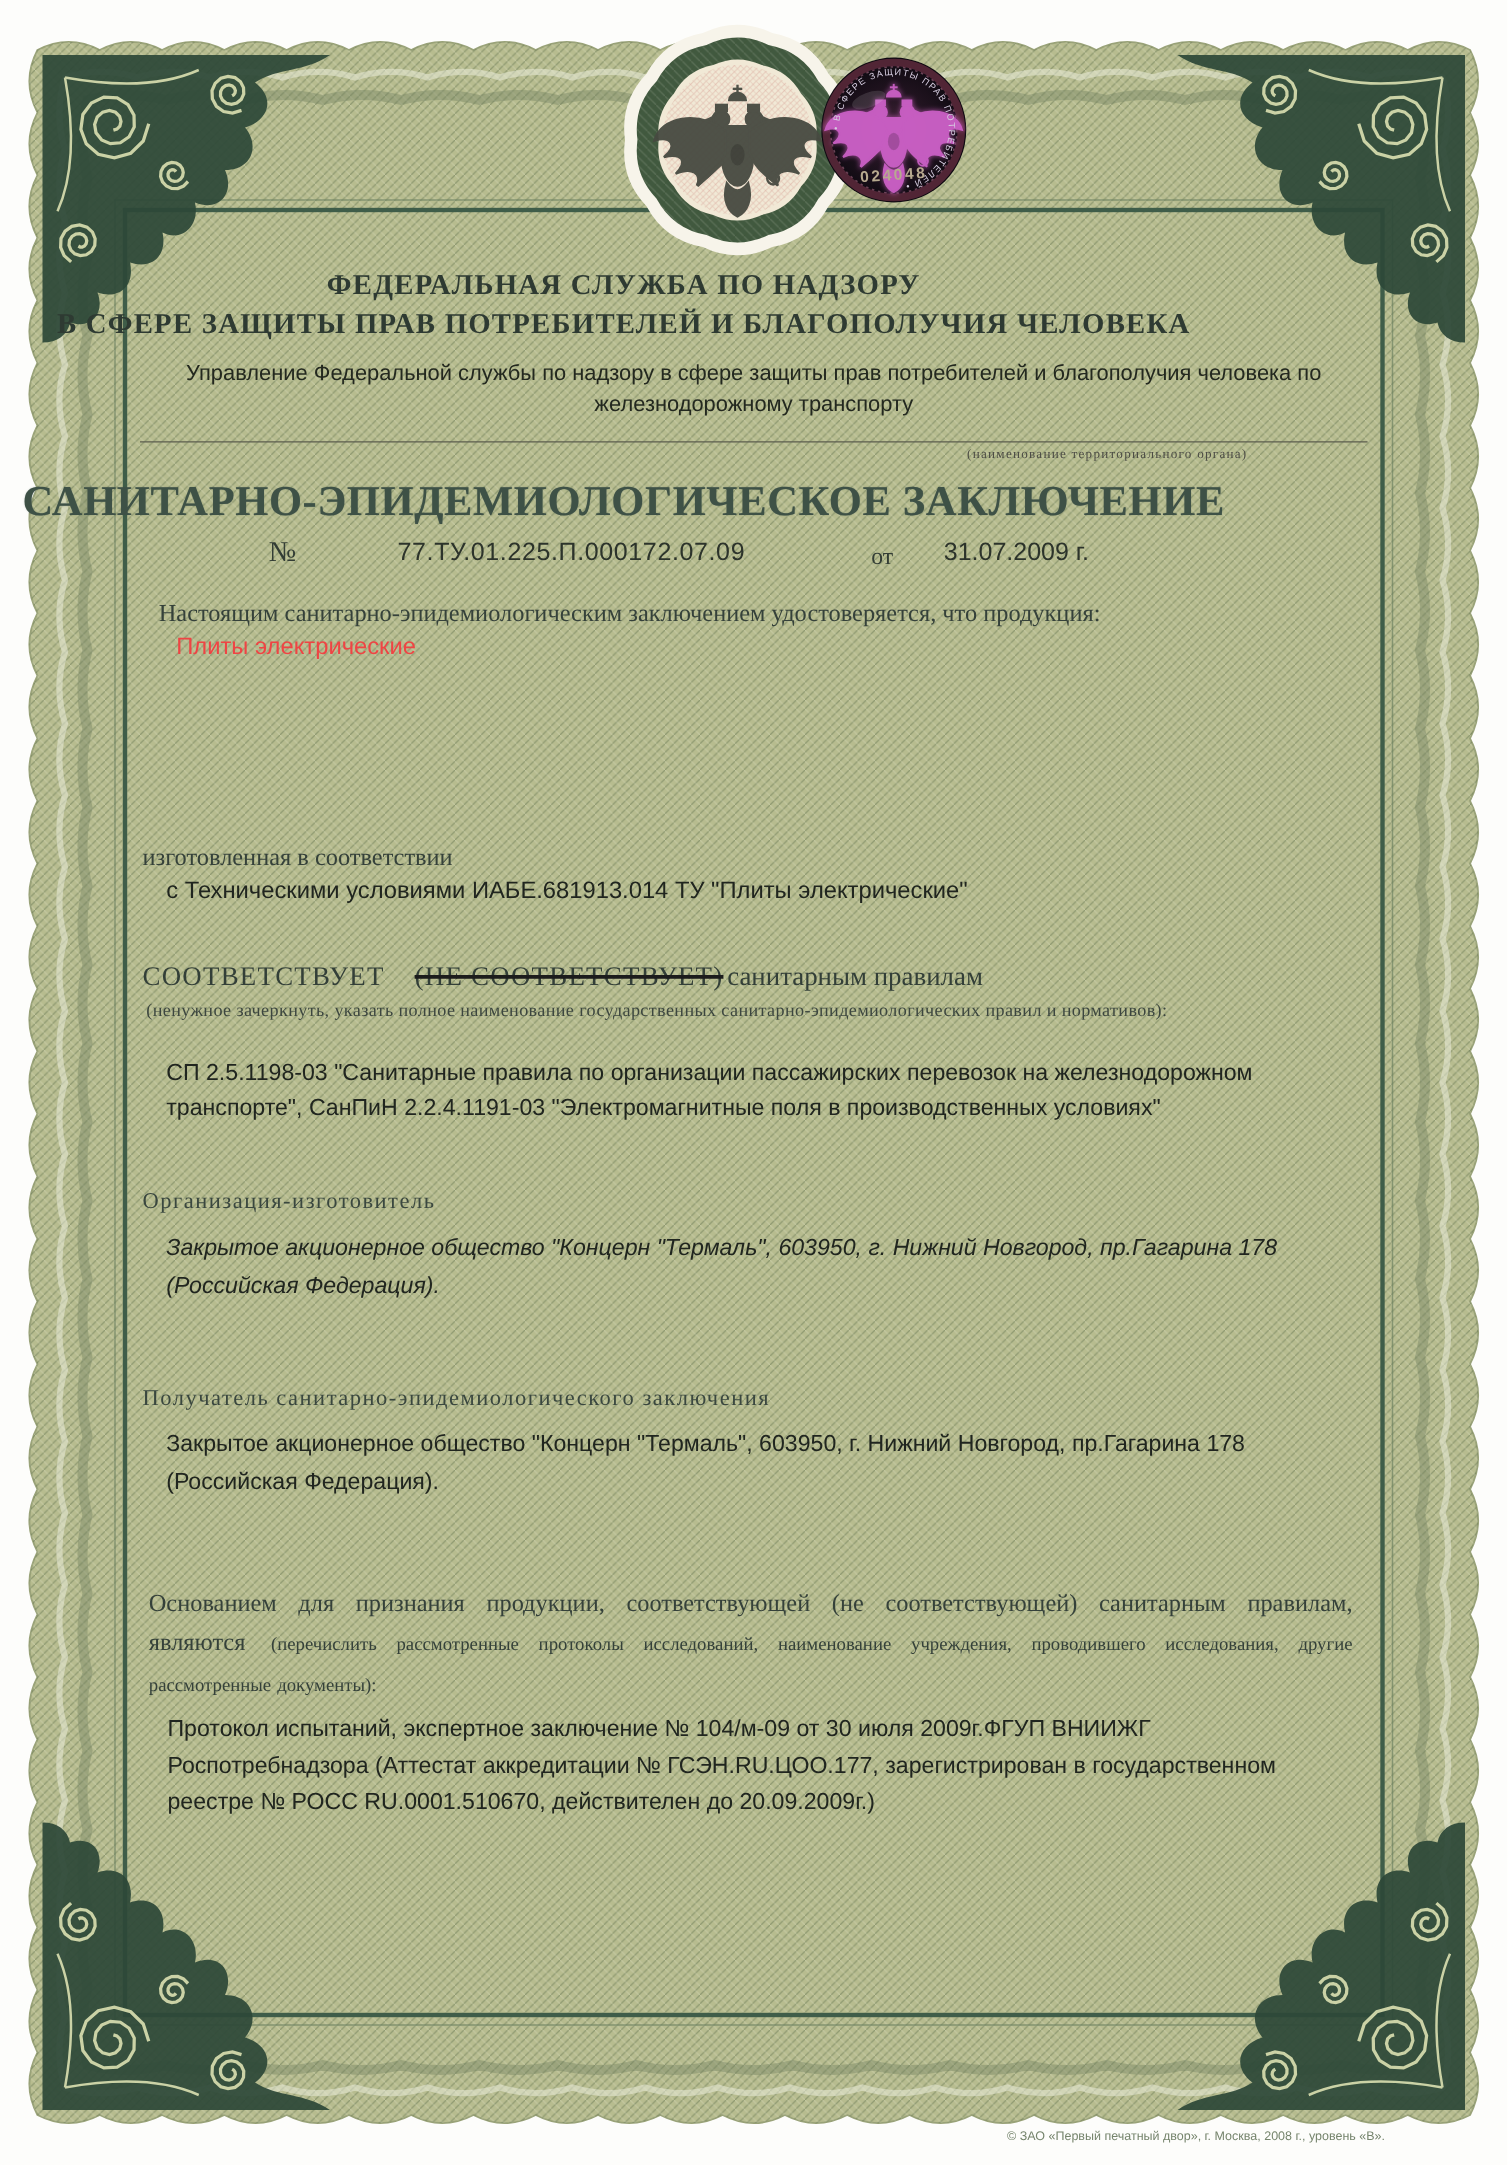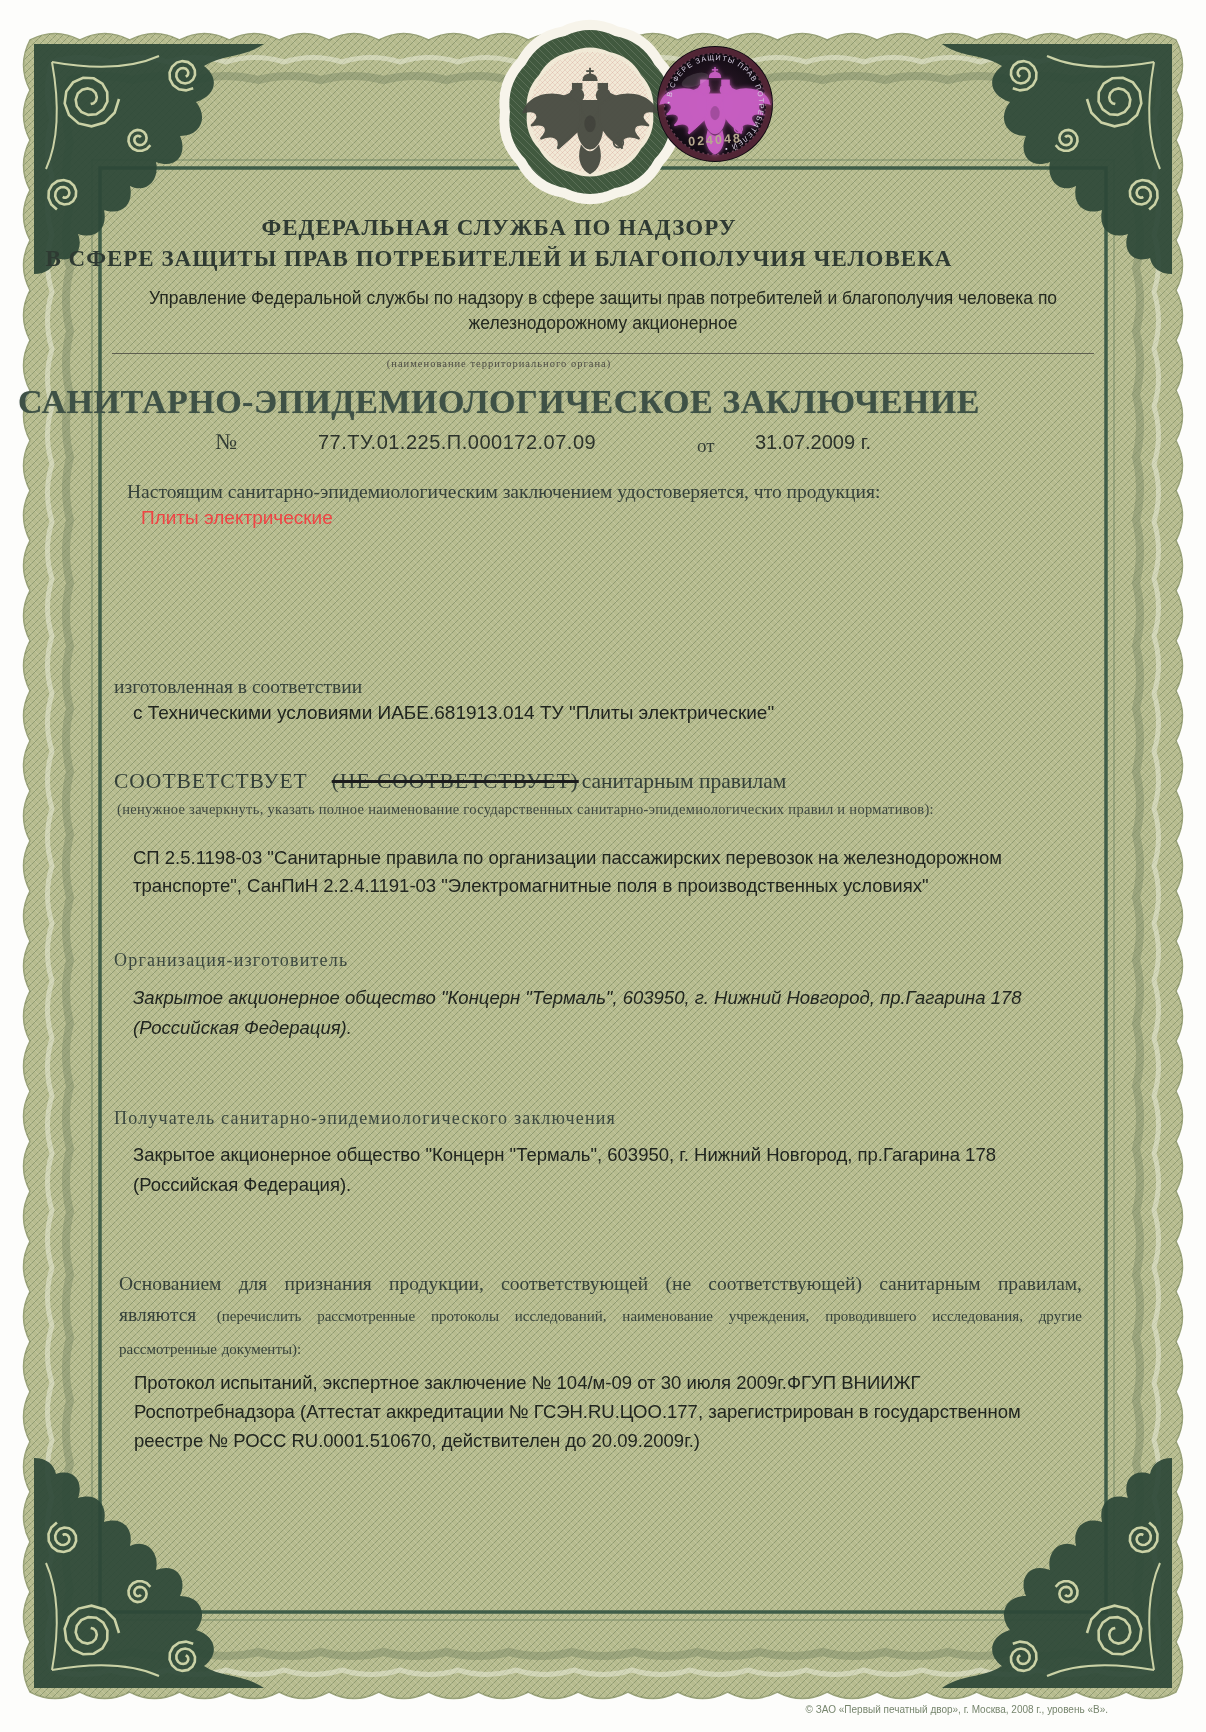--- a/index.html
+++ b/index.html
@@ -9,21 +9,21 @@
   .content{position:absolute;left:0;top:0;width:1206px;height:1732px;z-index:1;}
   .abs{position:absolute;}
   .center{left:0;width:998px;text-align:center;}
   .serif{font-family:"Liberation Serif", serif;}
   .sans{font-family:"Liberation Sans", sans-serif;}
 
   .agency{top:212px;font-size:23px;line-height:31px;font-weight:bold;color:#2e3a32;letter-spacing:1px;}
   .org{top:286px;left:90px;width:1026px;text-align:center;font-size:17.5px;line-height:25px;color:#23281f;
        font-family:"Liberation Sans", sans-serif;}
   .rule-line{top:353px;left:112px;width:982px;border-top:1.6px solid rgba(70,70,62,.8);height:0;}
-  .caption{top:358px;font-size:10.5px;color:#4c4c45;letter-spacing:1px;}
+  .caption{top:358px;font-size:10.5px;color:#4c4c45;letter-spacing:1px;text-align:right;}
   .title{top:383px;font-size:34px;font-weight:bold;color:#3e5146;letter-spacing:.5px;
          text-shadow:0 0 1px rgba(62,81,70,.5);}
   .numrow{top:429px;left:0;width:1206px;height:30px;}
   .num-label{position:absolute;left:215px;top:0;font-size:23px;color:#333d35;}
   .num-value{position:absolute;left:318px;top:2px;font-size:20px;letter-spacing:.5px;color:#2c332b;
              font-family:"Liberation Sans", sans-serif;}
   .num-ot{position:absolute;left:697px;top:6px;font-size:19px;color:#333d35;}
   .num-date{position:absolute;left:755px;top:2px;font-size:20px;color:#2c332b;
             font-family:"Liberation Sans", sans-serif;}
   .certify{top:481px;left:127px;width:960px;font-size:19.5px;color:#35413a;}
@@ -224,21 +224,21 @@
       </g>
     </svg>
 
   <div class="content">
 
     <div class="abs center agency serif">
       <div>ФЕДЕРАЛЬНАЯ СЛУЖБА ПО НАДЗОРУ</div>
       <div>В СФЕРЕ ЗАЩИТЫ ПРАВ ПОТРЕБИТЕЛЕЙ И БЛАГОПОЛУЧИЯ  ЧЕЛОВЕКА</div>
     </div>
 
-    <div class="abs org">Управление Федеральной службы по надзору в сфере защиты прав потребителей и благополучия человека по железнодорожному акционерное</div>
+    <div class="abs org">Управление Федеральной службы по надзору в сфере защиты прав потребителей и благополучия человека по железнодорожному транспорту</div>
 
     <div class="abs rule-line"></div>
     <div class="abs center caption serif">(наименование территориального органа)</div>
 
     <div class="abs center title serif">САНИТАРНО-ЭПИДЕМИОЛОГИЧЕСКОЕ ЗАКЛЮЧЕНИЕ</div>
 
     <div class="abs numrow">
       <span class="num-label serif">№</span>
       <span class="num-value">77.ТУ.01.225.П.000172.07.09</span>
       <span class="num-ot serif">от</span>

